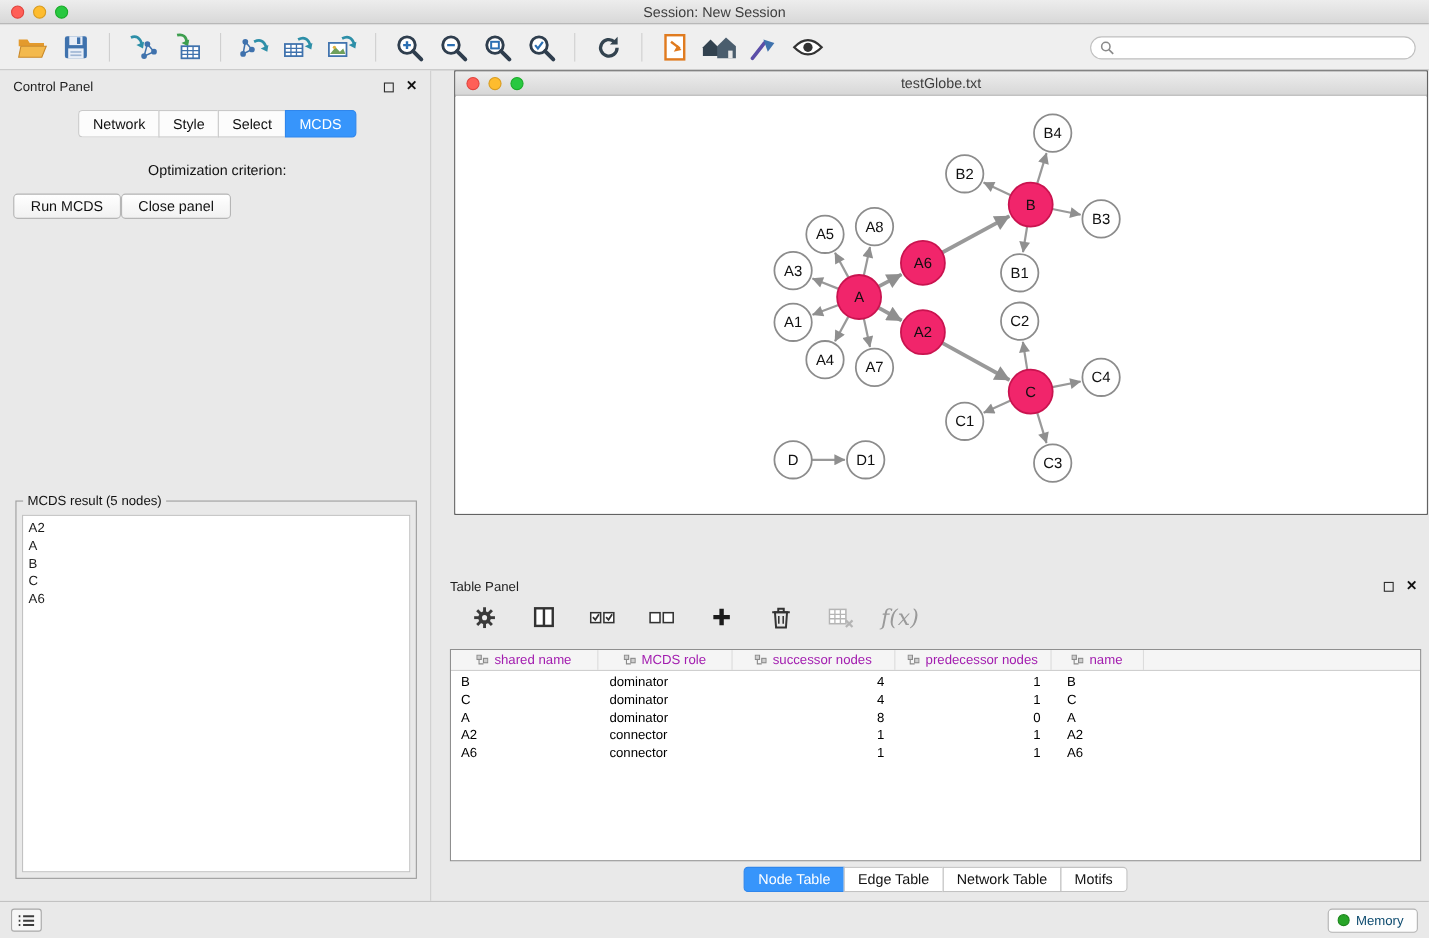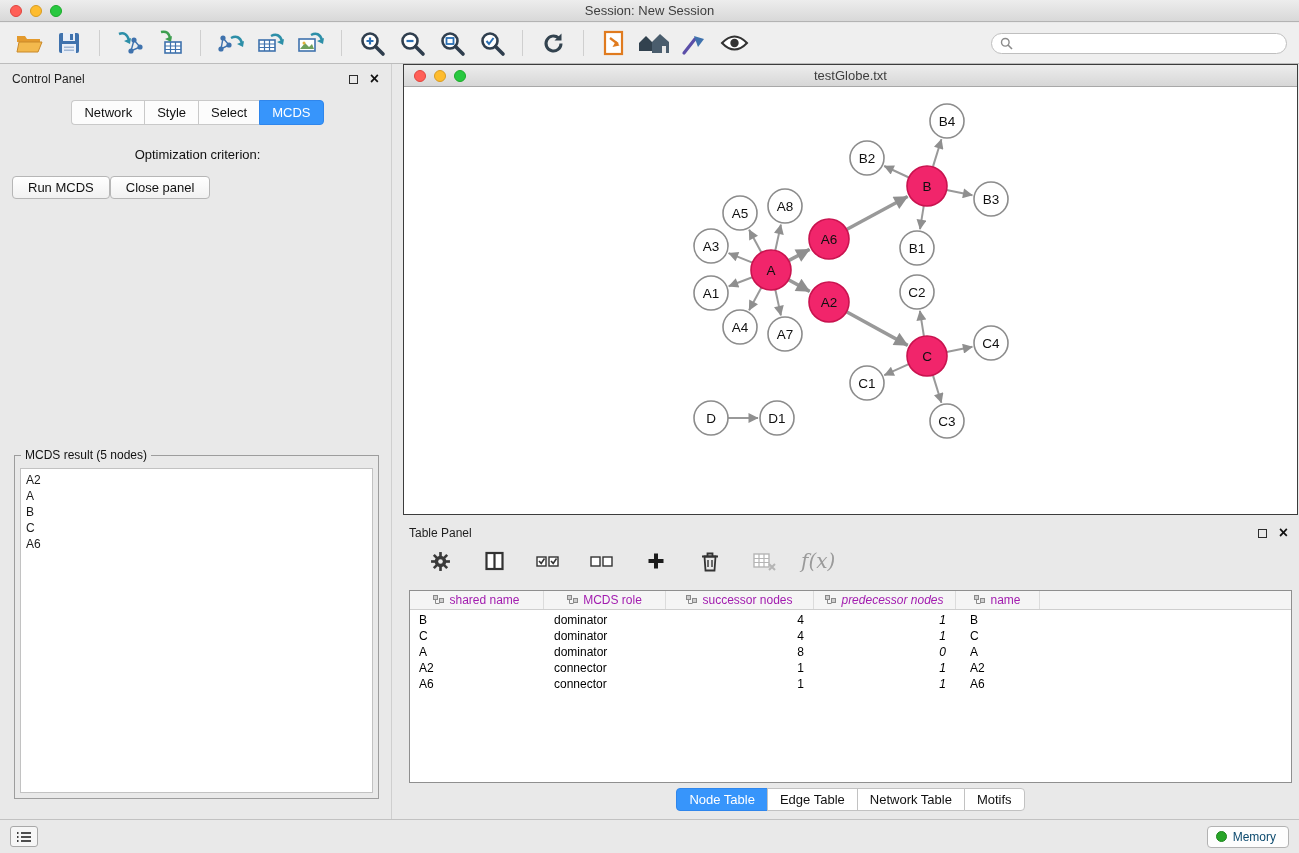--- a/index.html
+++ b/index.html
@@ -97,21 +97,21 @@
     position:absolute; left:5px; right:5px; top:12px; bottom:5px;
     background:#fff; border:1px solid #c2c2c2; font-size:12px; padding:3px 0; overflow:hidden;
   }
   .mcds-item { height:16px; line-height:16px; padding-left:5px; }
 
   
   #right { position:absolute; left:392px; right:0; top:0; bottom:0; }
 
   
   #network-window {
-    position:absolute; left:11px; right:1px; top:0; height:451px;
+    position:absolute; left:21px; right:1px; top:0; height:404px;
     border:1px solid #3c3c3c; background:#fff;
   }
   #net-titlebar {
     height:22px; background:linear-gradient(#ededed,#d7d7d7);
     border-bottom:1px solid #a8a8a8; display:flex; align-items:center; position:relative;
   }
   #net-titlebar .title { position:absolute; left:0; right:0; text-align:center; font-size:13px; color:#3e3e3e; }
   #net-canvas { position:absolute; left:0; right:0; top:23px; bottom:0; background:#fff; overflow:hidden; }
 
   
@@ -126,21 +126,21 @@
   .th {
     display:flex; align-items:center; justify-content:center; gap:5px;
     font-size:12px; color:#a21caf; border-right:1px solid #dcdcdc; height:100%;
   }
   .th.filler { flex:1; border-right:none; }
   .tr { display:flex; height:16px; }
   .td { font-size:12px; line-height:16px; color:#000; white-space:nowrap; overflow:hidden; }
   .col0 { width:134px; padding-left:9px; }
   .col1 { width:122px; padding-left:10px; }
   .col2 { width:148px; text-align:right; padding-right:10px; }
-  .col3 { width:142px; text-align:right; padding-right:10px;font-style:italic; }
+  .col3 { width:142px; text-align:right; padding-right:10px; }
   .col4 { width:84px;  padding-left:14px; }
   .th.col0,.th.col1,.th.col2,.th.col3,.th.col4 { padding:0; text-align:center; }
   #tp-body { padding-top:2px; }
 
   #tp-tabs { position:absolute; bottom:8px; left:0; right:0; display:flex; justify-content:center; }
   .tp-tab {
     font-size:13px; padding:3px 12px; background:#fff; color:#111;
     border:1px solid #c2c2c2; margin-left:-1px;
   }
   .tp-tab:first-child { border-radius:4px 0 0 4px; margin-left:0; }

